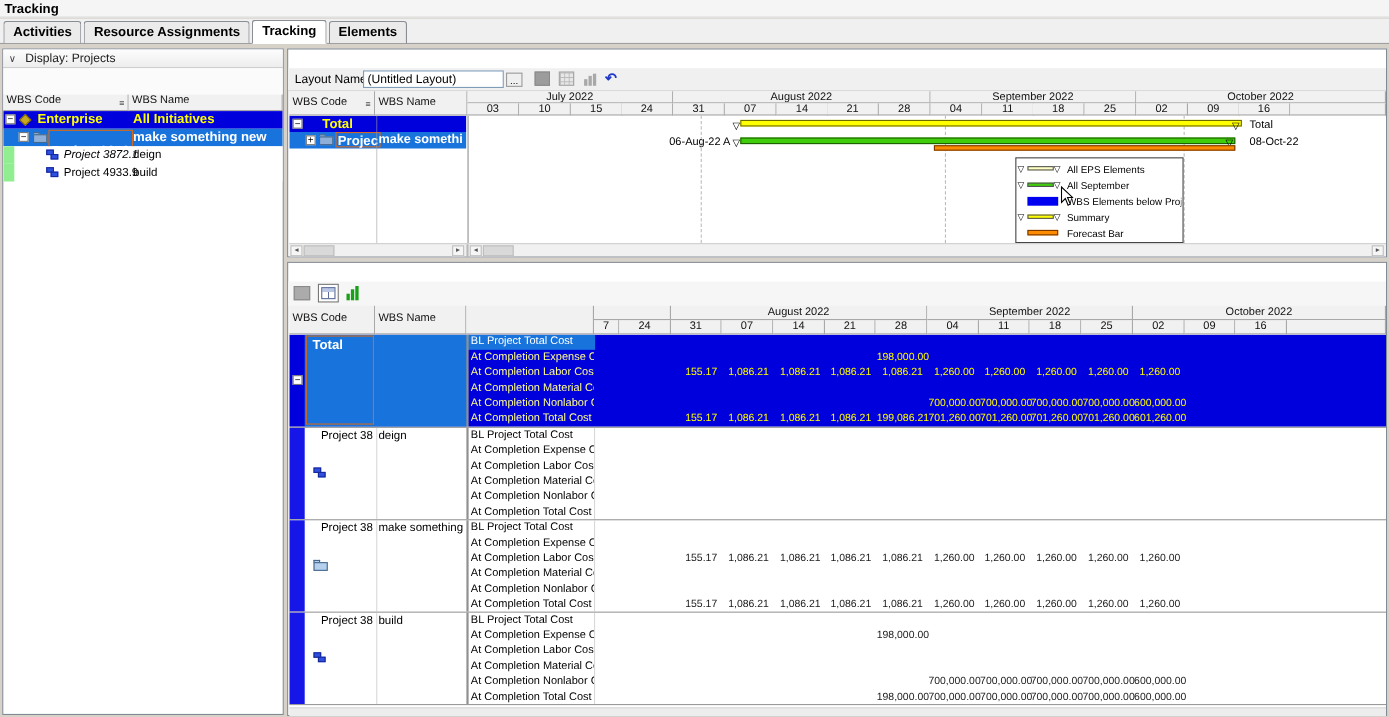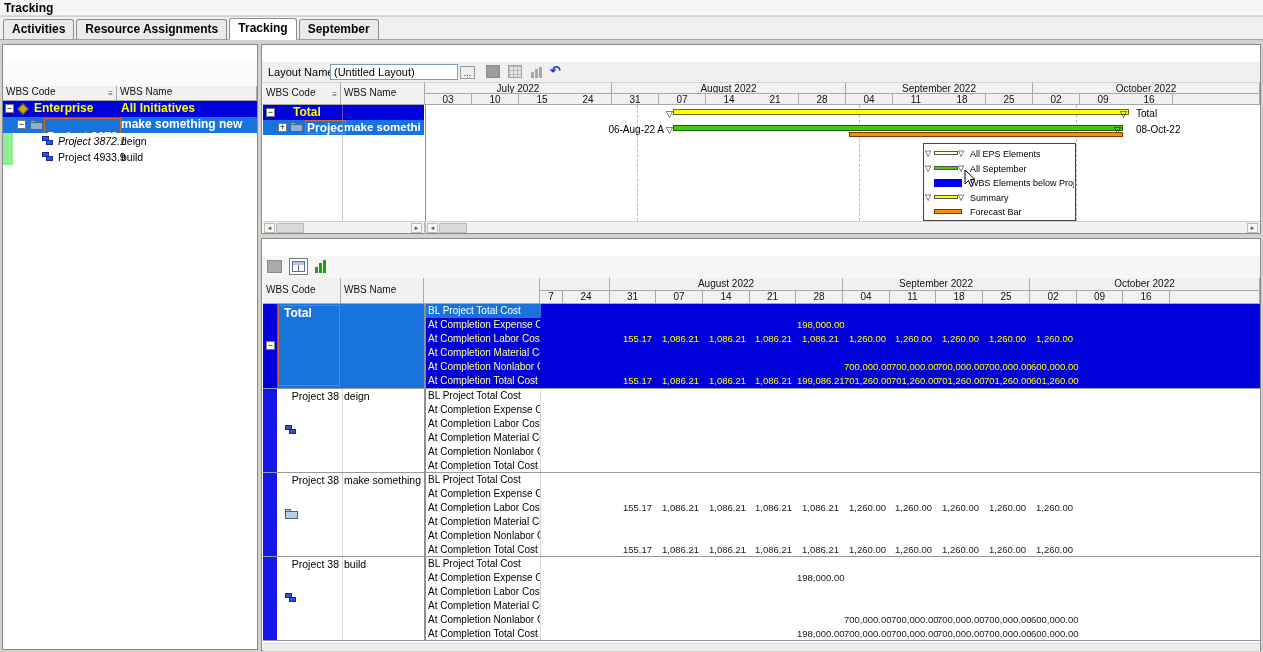--- a/index.html
+++ b/index.html
@@ -33,24 +33,28 @@
   .filt{position:absolute;right:3px;top:2px;font-size:8px;color:#555;}
 </style>
 </head>
 <body>
 
 <div id="titlebar">Tracking</div>
 <div id="tabbar">
     <div class="tab">Activities</div>
     <div class="tab">Resource Assignments</div>
     <div class="tab active">Tracking</div>
-    <div class="tab">September</div>
+    <div class="tab">Elements</div>
   </div>
 
 <div class="panel" id="left-panel" style="left:2px;top:44px;width:256px;height:606px;">
+  <div class="phead">
+    <span class="chev">∨</span>
+    <span>Display: Projects</span>
+  </div>
   <div class="abs" style="left:0;top:17px;width:254px;height:24px;background:#FBFBFB;"></div>
   <div class="hc" style="left:0;top:41px;width:114px;height:15px;padding-left:3px;">
     <span>WBS Code</span>
     <span class="filt">≡</span>
   </div>
   <div class="hc" style="left:114px;top:41px;width:140px;height:15px;padding-left:3px;">WBS Name</div>
   <div class="abs" id="tree" style="left:0;top:56px;width:254px;height:540px;overflow:hidden;">
       <div style="position: absolute; box-sizing: border-box; left: 0px; top: 0px; width: 254px; height: 16px; background: rgb(0, 0, 220);">
         <div class="tgl" style="position: absolute; box-sizing: border-box; left: 2px; top: 3px;">−</div>
         <div style="position: absolute; box-sizing: border-box; left: 16px; top: 4px; width: 8px; height: 8px; background: rgb(200, 168, 32); border: 1px solid rgb(122, 104, 0); transform: rotate(45deg);"></div>

